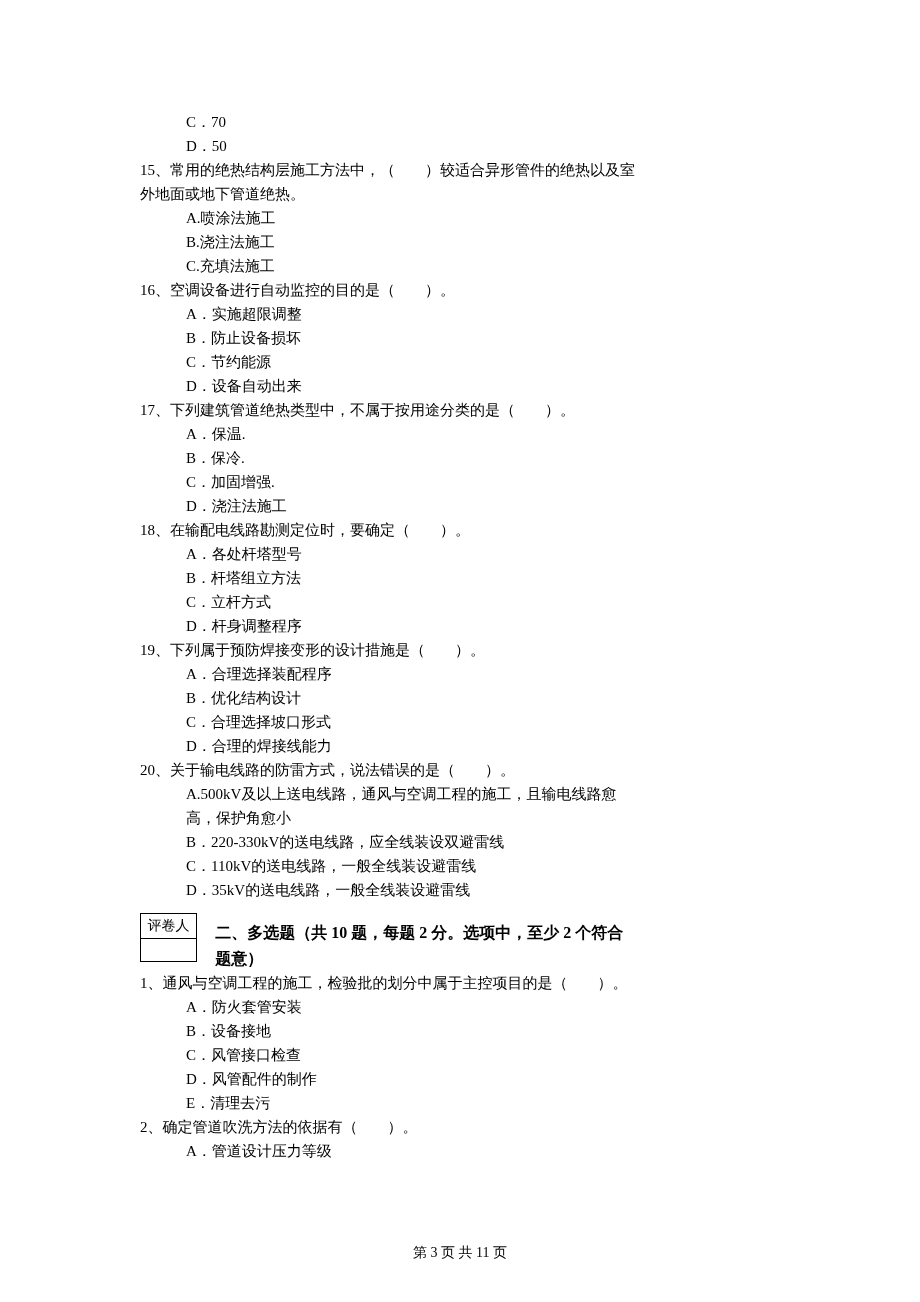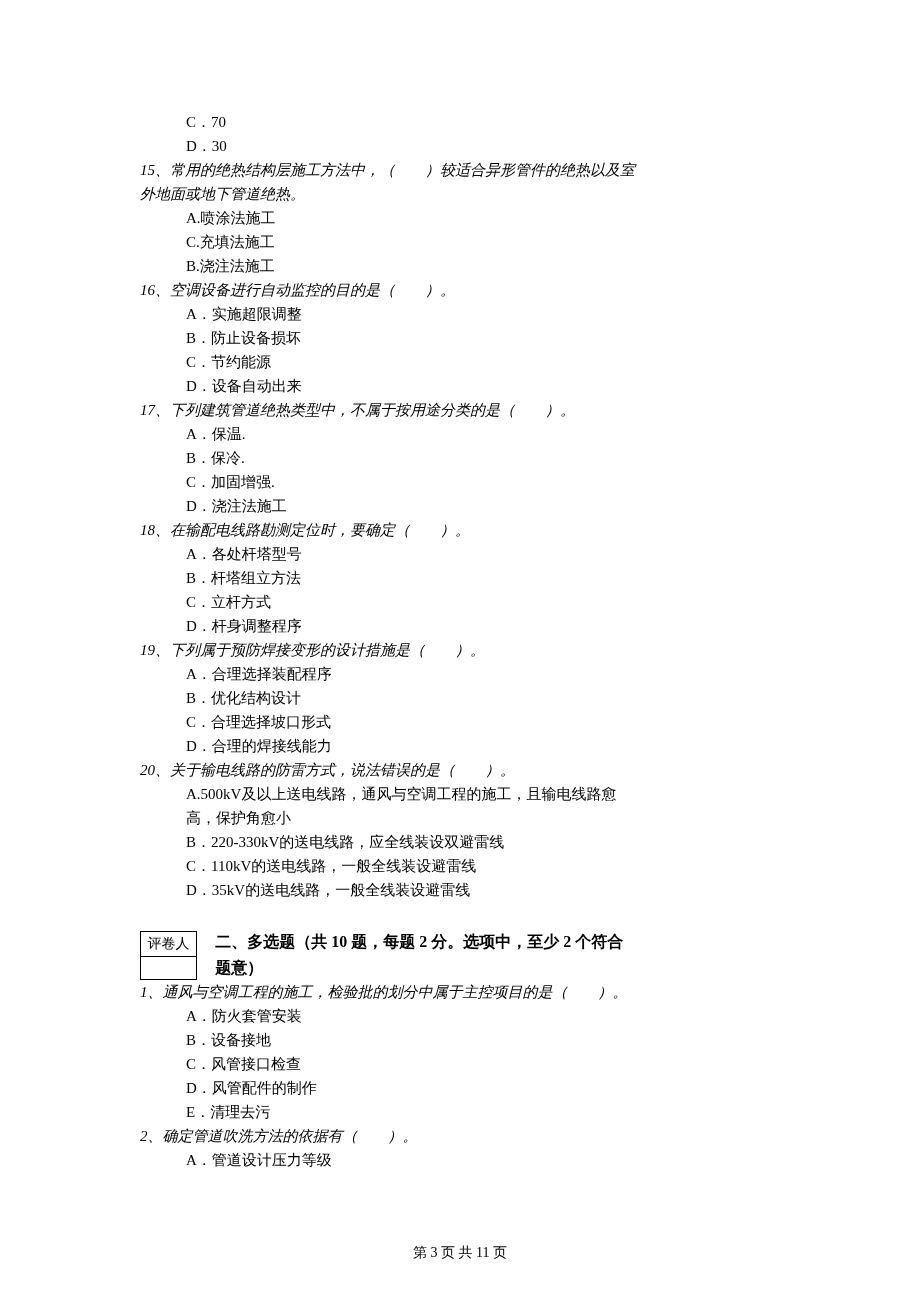--- a/index.html
+++ b/index.html
@@ -16,41 +16,40 @@
     min-height: 1302px;
     padding: 110px 140px 60px 140px;
     box-sizing: border-box;
     position: relative;
   }
   .option {
     padding-left: 46px;
   }
   .question {
     padding-left: 0;
-    font-style: italic;
   }
   .grader-box {
     display: inline-block;
     vertical-align: top;
   }
   .grader-box table {
     border-collapse: collapse;
   }
   .grader-box td {
     border: 1px solid #000;
     width: 58px;
     height: 20px;
     text-align: center;
     vertical-align: middle;
     font-size: 14px;
   }
   .section-row {
     display: flex;
-    align-items: flex-end;
-    margin-top: 11px;
+    align-items: center;
+    margin-top: 2px;
   }
   .section-title {
     font-weight: bold;
     font-size: 16px;
     padding-left: 18px;
     padding-top: 16px;
   }
   .footer {
     position: absolute;
     bottom: 38px;
@@ -59,26 +58,26 @@
     text-align: center;
     font-size: 14px;
   }
 </style>
 </head>
 <body>
 
 <div class="page">
 
   <div class="option">C．70</div>
-  <div class="option">D．30</div>
+  <div class="option">D．50</div>
 
   <div class="question">15、常用的绝热结构层施工方法中，（　　）较适合异形管件的绝热以及室外地面或地下管道绝热。</div>
   <div class="option">A.喷涂法施工</div>
+  <div class="option">B.浇注法施工</div>
   <div class="option">C.充填法施工</div>
-  <div class="option">B.浇注法施工</div>
 
   <div class="question">16、空调设备进行自动监控的目的是（　　）。</div>
   <div class="option">A．实施超限调整</div>
   <div class="option">B．防止设备损坏</div>
   <div class="option">C．节约能源</div>
   <div class="option">D．设备自动出来</div>
 
   <div class="question">17、下列建筑管道绝热类型中，不属于按用途分类的是（　　）。</div>
   <div class="option">A．保温.</div>
   <div class="option">B．保冷.</div>

